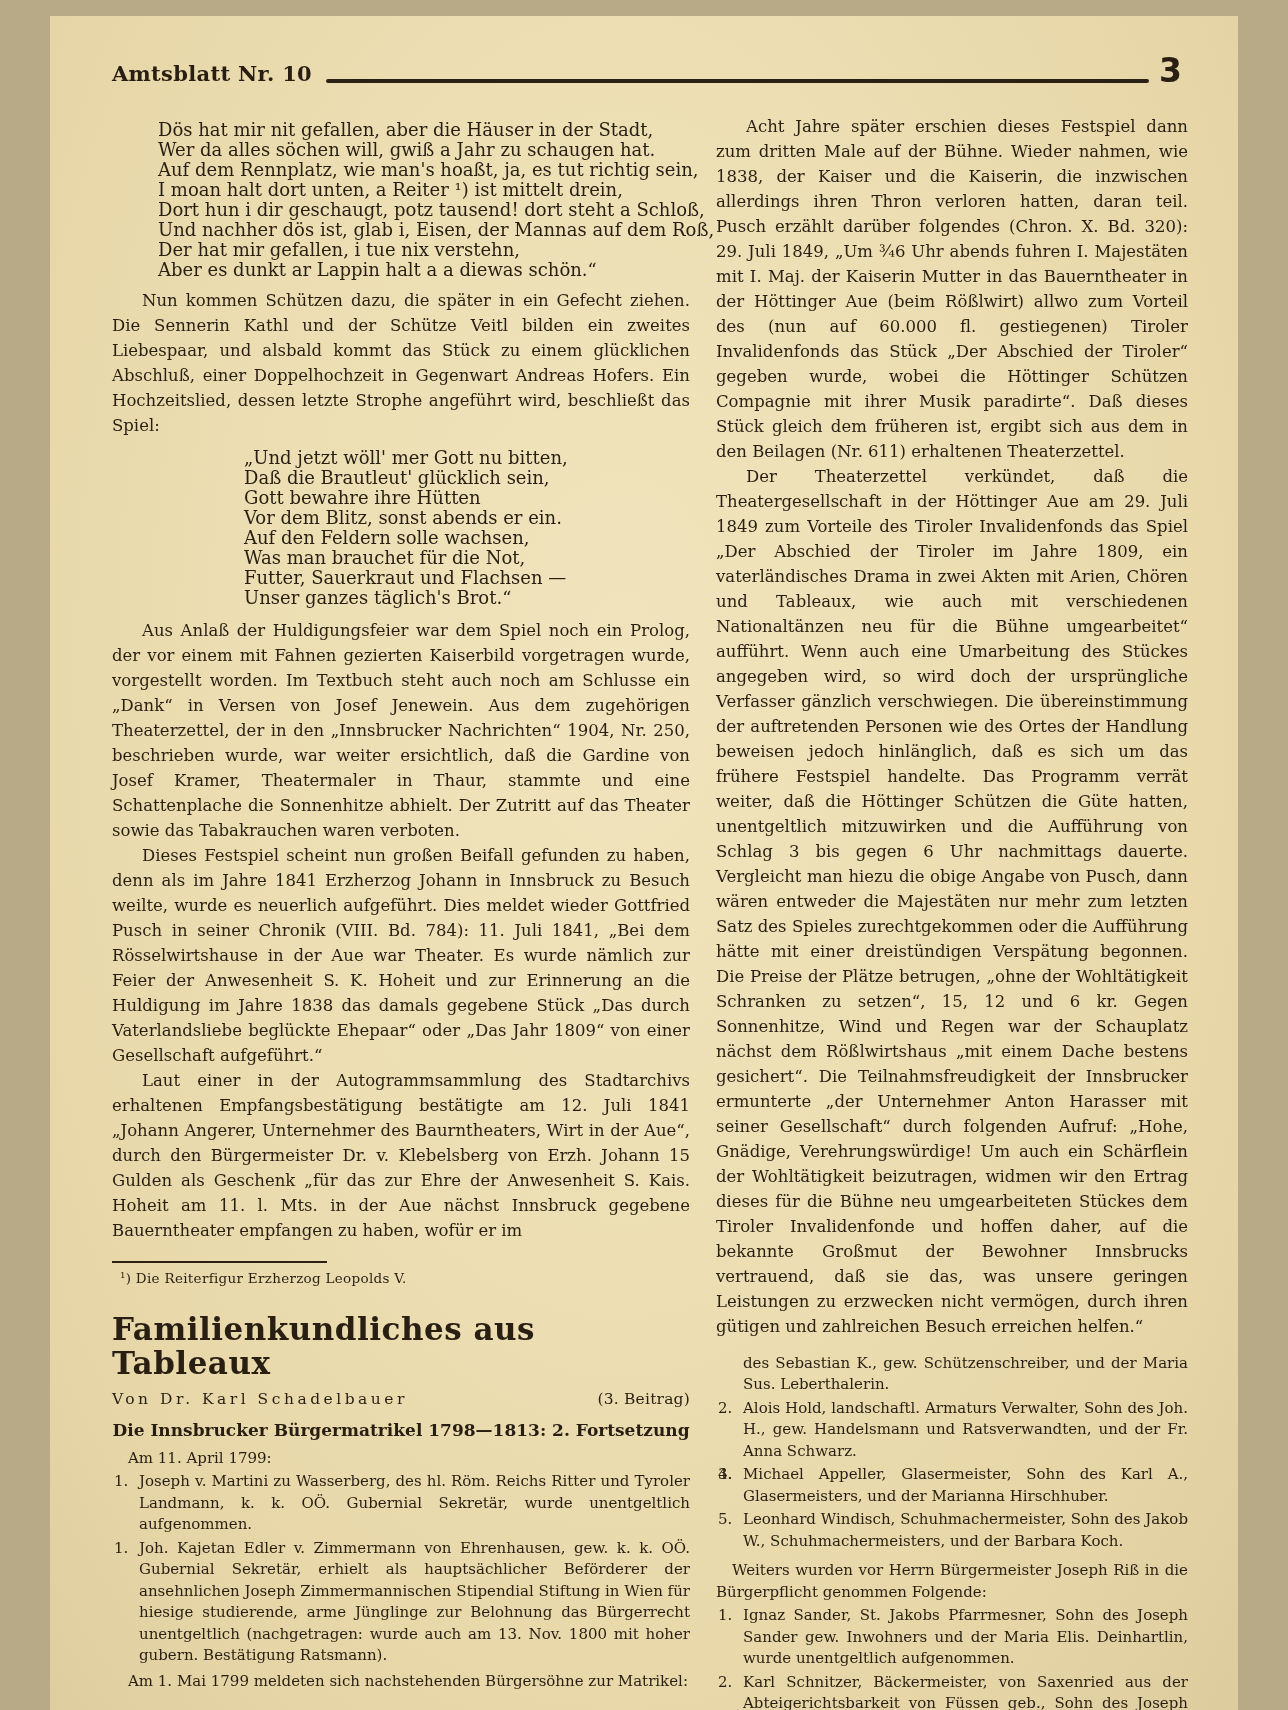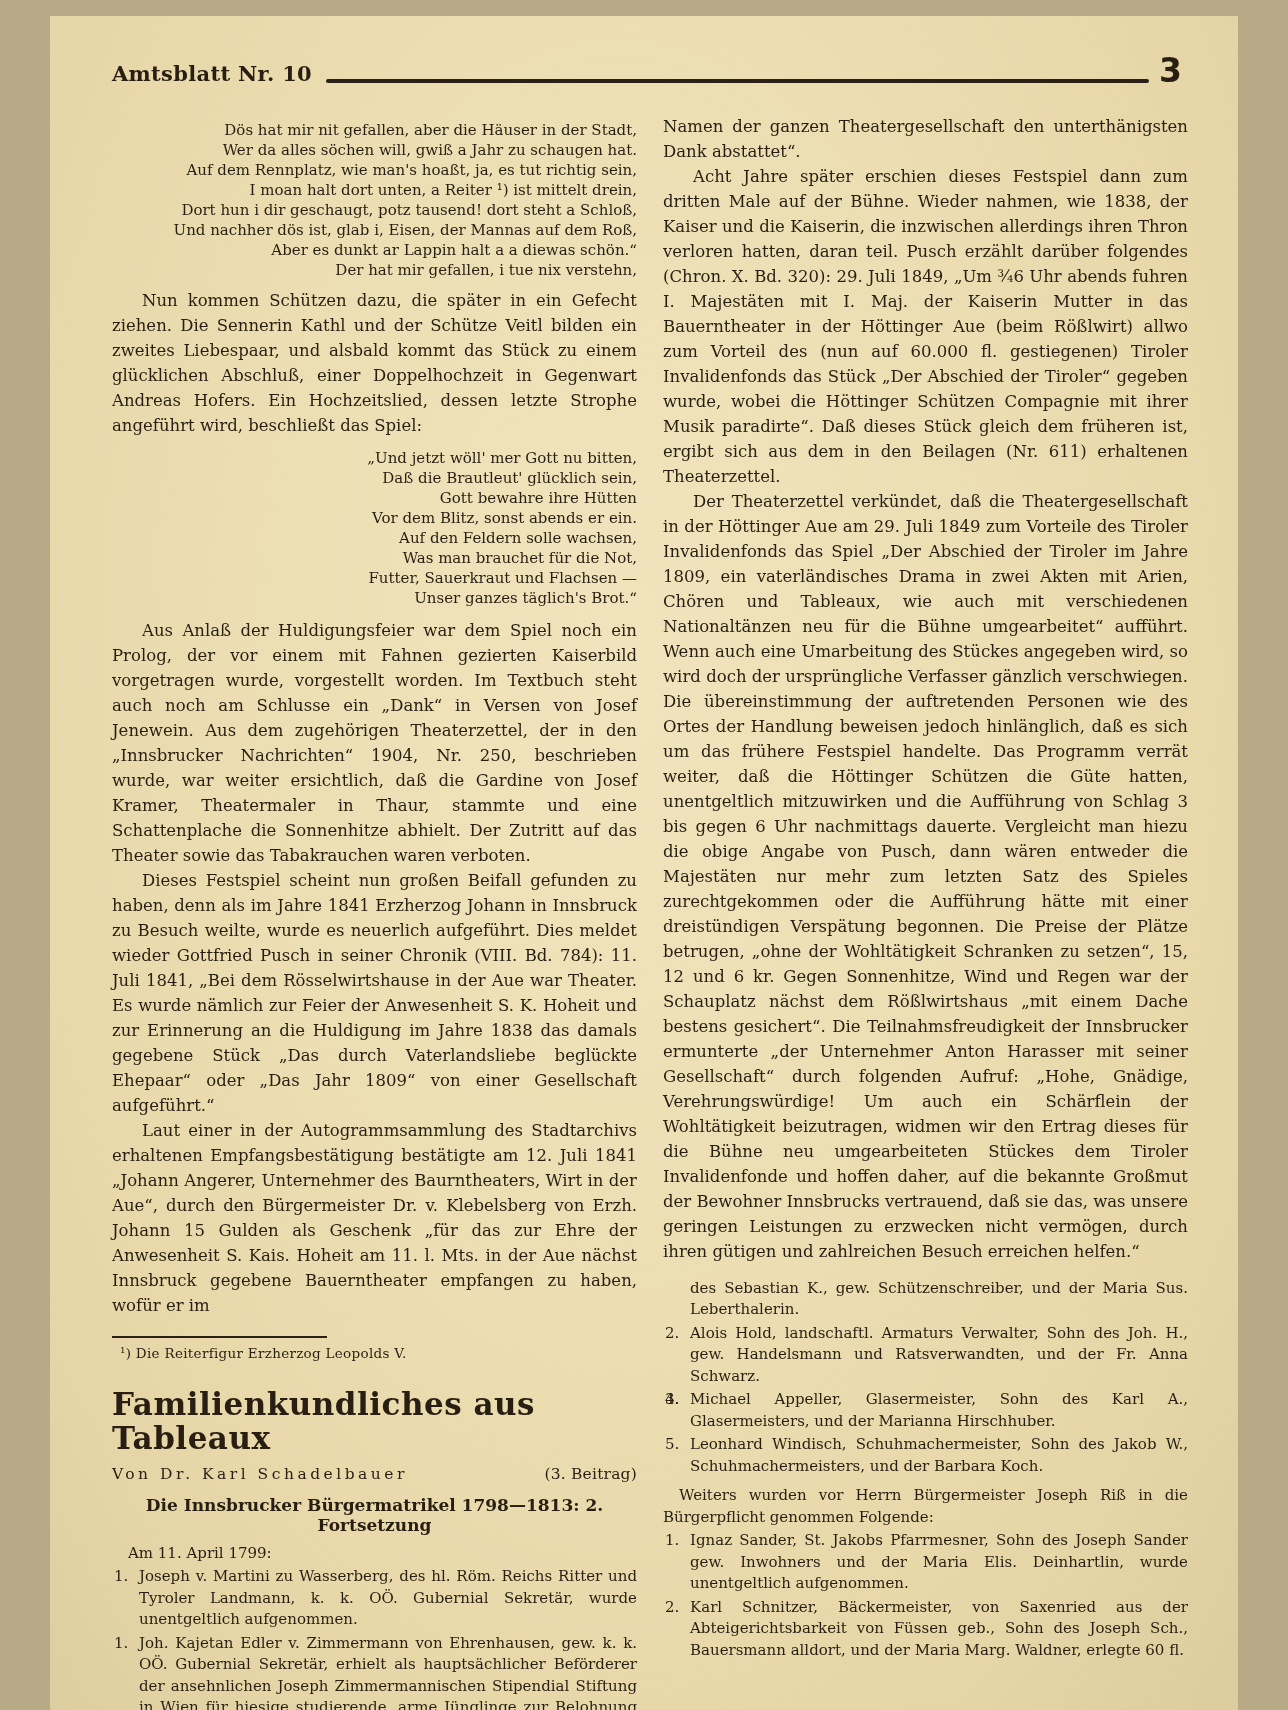--- a/index.html
+++ b/index.html
@@ -19,21 +19,21 @@
   .hdr{display:flex;align-items:flex-end;margin-bottom:26px;}
   .hdr-title{font-weight:bold;font-size:21px;letter-spacing:.3px;white-space:nowrap;padding-bottom:2px;}
   .hdr-rule{flex:1;height:4px;background:#2a2114;margin:0 10px 5px 14px;border-radius:2px;}
   .hdr-page{font-size:33px;font-weight:bold;line-height:.9;padding:0 6px 2px 0;font-family:"DejaVu Sans","Liberation Sans",sans-serif;}
   
   .cols{display:flex;gap:26px;}
   .col{width:578px;box-sizing:border-box;}
   
   .p{font-size:16.5px;line-height:25px;text-align:justify;text-indent:30px;margin:0;}
   .p.cont{text-indent:0;}
-  .poem{margin:6px 0 8px 46px;font-size:15px;line-height:20px;text-align:right;}
+  .poem{margin:6px 0 8px 46px;font-size:18px;line-height:20px;}
   .poem.centered{margin-left:132px;margin-top:10px;margin-bottom:10px;}
   .poem div{white-space:nowrap;}
   
   .fn-rule{width:215px;height:0;border-top:2.5px solid #2a2114;margin:18px 0 7px 0;}
   .footnote{font-size:13.5px;letter-spacing:.3px;margin:0 0 10px 8px;}
   
   .sec-title{font-size:31px;font-weight:bold;letter-spacing:.5px;margin:26px 0 10px 0;line-height:1.1;}
   .byline-row{display:flex;justify-content:space-between;align-items:baseline;font-size:15.5px;margin:0 0 12px 0;}
   .byline{letter-spacing:3.5px;}
   .contribution{letter-spacing:.2px;}
@@ -61,22 +61,22 @@
 
     <div class="col">
 
       <div class="poem">
         <div>Dös hat mir nit gefallen, aber die Häuser in der Stadt,</div>
         <div>Wer da alles söchen will, gwiß a Jahr zu schaugen hat.</div>
         <div>Auf dem Rennplatz, wie man's hoaßt, ja, es tut richtig sein,</div>
         <div>I moan halt dort unten, a Reiter ¹) ist mittelt drein,</div>
         <div>Dort hun i dir geschaugt, potz tausend! dort steht a Schloß,</div>
         <div>Und nachher dös ist, glab i, Eisen, der Mannas auf dem Roß,</div>
+        <div>Der hat mir gefallen, i tue nix verstehn,</div>
         <div>Aber es dunkt ar Lappin halt a a diewas schön.“</div>
-        <div>Der hat mir gefallen, i tue nix verstehn,</div>
       </div>
 
       <p class="p">Nun kommen Schützen dazu, die später in ein Gefecht ziehen. Die Sennerin Kathl und der Schütze Veitl bilden ein zweites Liebespaar, und alsbald kommt das Stück zu einem glücklichen Abschluß, einer Doppelhochzeit in Gegenwart Andreas Hofers. Ein Hochzeitslied, dessen letzte Strophe angeführt wird, beschließt das Spiel:</p>
 
       <div class="poem centered">
         <div>„Und jetzt wöll' mer Gott nu bitten,</div>
         <div>Daß die Brautleut' glücklich sein,</div>
         <div>Gott bewahre ihre Hütten</div>
         <div>Vor dem Blitz, sonst abends er ein.</div>
         <div>Auf den Feldern solle wachsen,</div>
@@ -110,21 +110,20 @@
           <span>Joh. Kajetan Edler v. Zimmermann von Ehrenhausen, gew. k. k. OÖ. Gubernial Sekretär, erhielt als hauptsächlicher Beförderer der ansehnlichen Joseph Zimmermannischen Stipendial Stiftung in Wien für hiesige studierende, arme Jünglinge zur Belohnung das Bürgerrecht unentgeltlich (nachgetragen: wurde auch am 13. Nov. 1800 mit hoher gubern. Bestätigung Ratsmann).</span>
         </div>
         <div class="lead">Am 1. Mai 1799 meldeten sich nachstehenden Bürgersöhne zur Matrikel:</div>
 
       </div>
 
     </div>
 
     <div class="col">
 
-      <p class="p cont">Namen der ganzen Theatergesellschaft den unterthänigsten Dank abstattet“.</p>
       <p class="p">Acht Jahre später erschien dieses Festspiel dann zum dritten Male auf der Bühne. Wieder nahmen, wie 1838, der Kaiser und die Kaiserin, die inzwischen allerdings ihren Thron verloren hatten, daran teil. Pusch erzählt darüber folgendes (Chron. X. Bd. 320): 29. Juli 1849, „Um ¾6 Uhr abends fuhren I. Majestäten mit I. Maj. der Kaiserin Mutter in das Bauerntheater in der Höttinger Aue (beim Rößlwirt) allwo zum Vorteil des (nun auf 60.000 fl. gestiegenen) Tiroler Invalidenfonds das Stück „Der Abschied der Tiroler“ gegeben wurde, wobei die Höttinger Schützen Compagnie mit ihrer Musik paradirte“. Daß dieses Stück gleich dem früheren ist, ergibt sich aus dem in den Beilagen (Nr. 611) erhaltenen Theaterzettel.</p>
       <p class="p">Der Theaterzettel verkündet, daß die Theatergesellschaft in der Höttinger Aue am 29. Juli 1849 zum Vorteile des Tiroler Invalidenfonds das Spiel „Der Abschied der Tiroler im Jahre 1809, ein vaterländisches Drama in zwei Akten mit Arien, Chören und Tableaux, wie auch mit verschiedenen Nationaltänzen neu für die Bühne umgearbeitet“ aufführt. Wenn auch eine Umarbeitung des Stückes angegeben wird, so wird doch der ursprüngliche Verfasser gänzlich verschwiegen. Die übereinstimmung der auftretenden Personen wie des Ortes der Handlung beweisen jedoch hinlänglich, daß es sich um das frühere Festspiel handelte. Das Programm verrät weiter, daß die Höttinger Schützen die Güte hatten, unentgeltlich mitzuwirken und die Aufführung von Schlag 3 bis gegen 6 Uhr nachmittags dauerte. Vergleicht man hiezu die obige Angabe von Pusch, dann wären entweder die Majestäten nur mehr zum letzten Satz des Spieles zurechtgekommen oder die Aufführung hätte mit einer dreistündigen Verspätung begonnen. Die Preise der Plätze betrugen, „ohne der Wohltätigkeit Schranken zu setzen“, 15, 12 und 6 kr. Gegen Sonnenhitze, Wind und Regen war der Schauplatz nächst dem Rößlwirtshaus „mit einem Dache bestens gesichert“. Die Teilnahmsfreudigkeit der Innsbrucker ermunterte „der Unternehmer Anton Harasser mit seiner Gesellschaft“ durch folgenden Aufruf: „Hohe, Gnädige, Verehrungswürdige! Um auch ein Schärflein der Wohltätigkeit beizutragen, widmen wir den Ertrag dieses für die Bühne neu umgearbeiteten Stückes dem Tiroler Invalidenfonde und hoffen daher, auf die bekannte Großmut der Bewohner Innsbrucks vertrauend, daß sie das, was unsere geringen Leistungen zu erzwecken nicht vermögen, durch ihren gütigen und zahlreichen Besuch erreichen helfen.“</p>
 
       <div class="entries" style="margin-top:14px;">
         <div class="entry nonum">
           <span>des Sebastian K., gew. Schützenschreiber, und der Maria Sus. Leberthalerin.</span>
         </div>
         <div class="entry">
           <span class="num">2.</span>
           <span>Alois Hold, landschaftl. Armaturs Verwalter, Sohn des Joh. H., gew. Handelsmann und Ratsverwandten, und der Fr. Anna Schwarz.</span>

